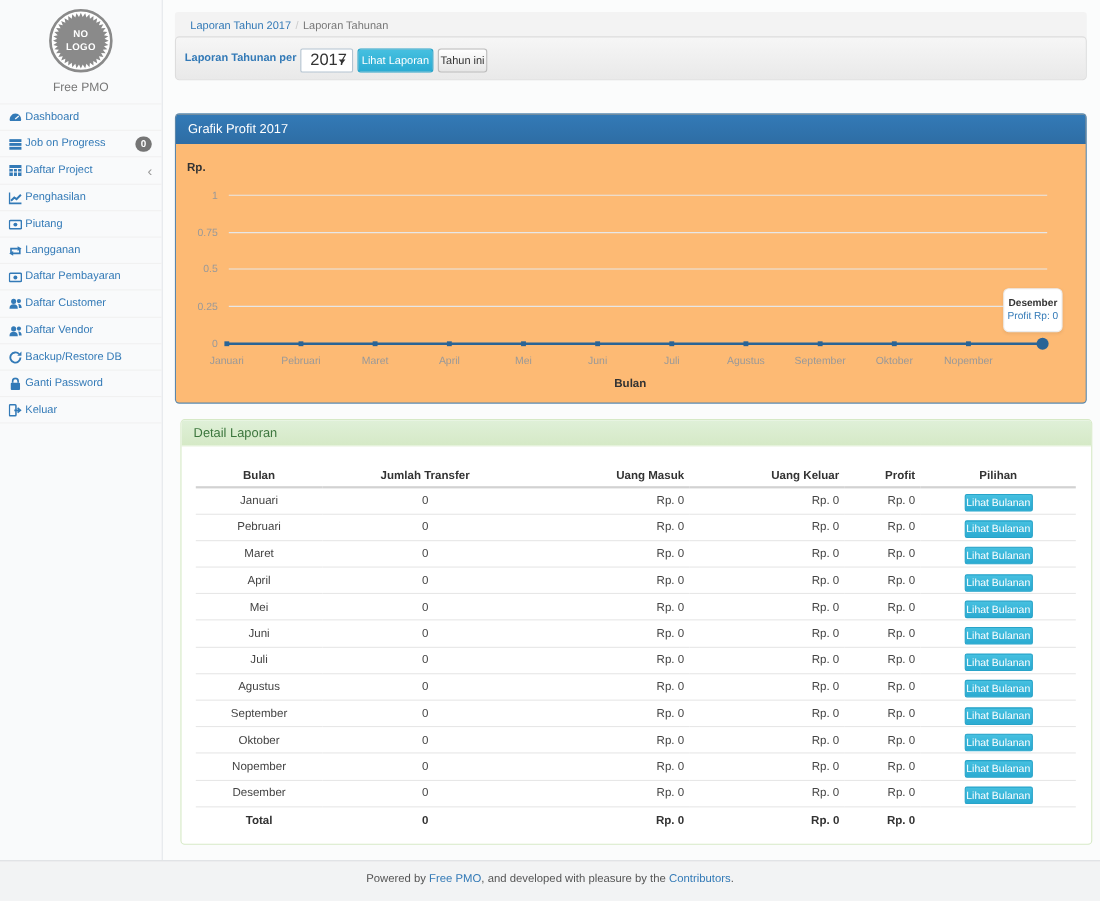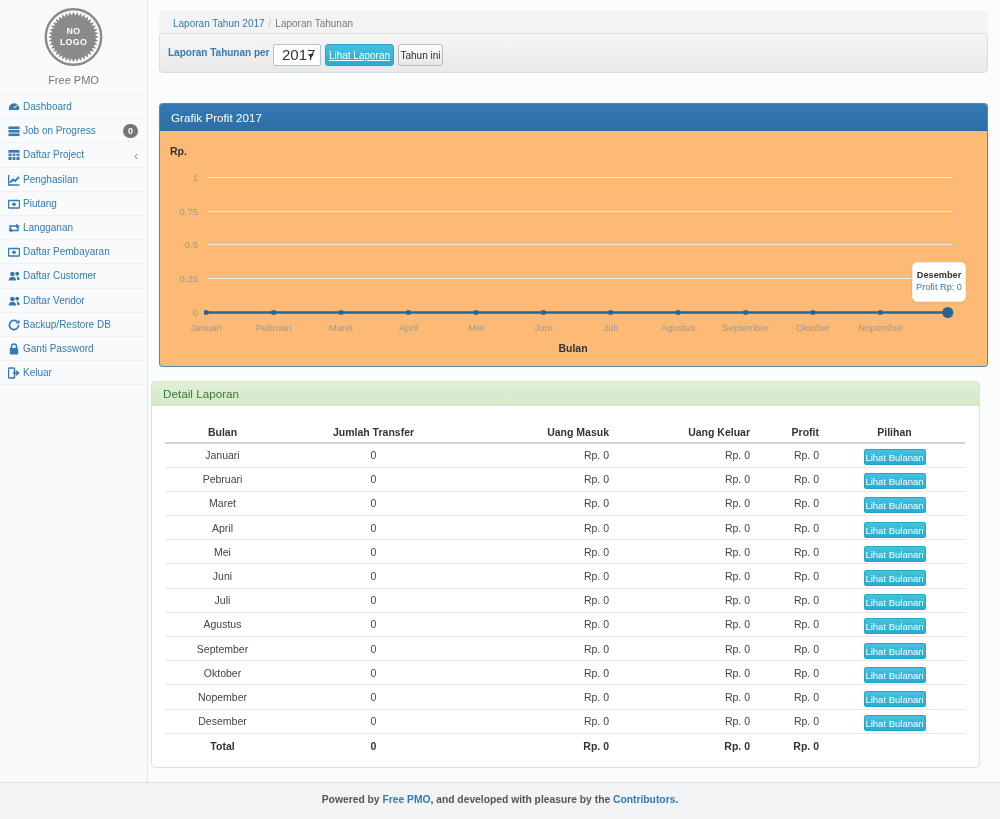--- a/index.html
+++ b/index.html
@@ -32,32 +32,32 @@
 .btn-def { background:linear-gradient(#ffffff,#e6e6e6); border:1px solid #bbb; color:#333; }
 
 
 #chartp { left:159px; top:103px; width:829px; height:264px; border:1px solid rgba(51,122,183,0.8); border-radius:4px; background:#fdba74; }
 #chartp .head { height:27px; background:linear-gradient(#337ab7,#2e6da4); border-radius:3px 3px 0 0; color:#fff; font-size:11.7px; line-height:27px; padding-left:11px; }
 #tooltip { left:912px; top:262px; width:54px; height:40px; background:#fff; border:1px solid #ececec; border-radius:5px; box-shadow:0 1px 3px rgba(0,0,0,0.07); text-align:center; font-size:9.2px; padding-top:7px; }
 #tooltip .t1 { font-weight:bold; color:#333; }
 #tooltip .t2 { color:#337ab7; margin-top:2px; }
 
 
-#detailp { left:151px; top:381px; width:829px; height:387px; border:1px solid #d6e9c6; border-radius:4px; background:#fff; }
+#detailp { left:164px; top:381px; width:829px; height:387px; border:1px solid #d6e9c6; border-radius:4px; background:#fff; }
 #detailp .head { height:24px; background:linear-gradient(#dff0d8,#d5e9c6); border-bottom:1px solid #d6e9c6; border-radius:3px 3px 0 0; color:#3c763d; font-size:11.7px; line-height:24px; padding-left:11px; }
 table.det { position:absolute; left:13px; top:40px; width:800px; border-collapse:collapse; font-size:10.5px; color:#444; }
 table.det th { font-weight:bold; color:#333; height:21px; border-bottom:2px solid #d2d2d2; }
 table.det td { height:24.2px; border-bottom:1px solid #e7e7e7; }
 table.det .c { text-align:center; }
 table.det .r { text-align:right; padding-right:5px; }
 table.det tr.total td { font-weight:bold; color:#333; border-bottom:none; }
 .btnxs { display:inline-block; position:relative; top:2px; width:62px; height:16px; background:linear-gradient(#46c0e0,#2aabd2); border:1px solid #28a4c9; border-radius:2px; color:#fff; font-size:9.5px; line-height:15px; text-align:center; }
 
 
-#footer { left:0; top:782px; width:1000px; height:37px; background:#f2f3f4; border-top:1px solid #dcdfe1; text-align:center; font-size:10.3px; color:#555; padding-top:11px;font-weight:bold; }
+#footer { left:0; top:782px; width:1000px; height:37px; background:#f2f3f4; border-top:1px solid #dcdfe1; text-align:center; font-size:10.3px; color:#555; padding-top:11px; }
 #footer a { color:#337ab7; text-decoration:none; }
 </style>
 </head>
 <body>
 
 <div id="sidebar" class="abs">
   <div id="logoWrap">
     <svg width="147" height="70" viewBox="0 0 147 70">
       <circle cx="73.5" cy="37" r="27.7" fill="#ffffff" stroke="#8a8a8a" stroke-width="2.4"></circle>
       <path id="star" fill="#8a8a8a" d="M73.50,11.70L75.19,15.47L77.46,12.01L78.54,16.00L81.32,12.94L81.77,17.04L84.99,14.46L84.79,18.58L88.37,16.53L87.53,20.58L91.39,19.11L89.92,22.97L93.97,22.13L91.92,25.71L96.04,25.51L93.46,28.73L97.56,29.18L94.50,31.96L98.49,33.04L95.03,35.31L98.80,37.00L95.03,38.69L98.49,40.96L94.50,42.04L97.56,44.82L93.46,45.27L96.04,48.49L91.92,48.29L93.97,51.87L89.92,51.03L91.39,54.89L87.53,53.42L88.37,57.47L84.79,55.42L84.99,59.54L81.77,56.96L81.32,61.06L78.54,58.00L77.46,61.99L75.19,58.53L73.50,62.30L71.81,58.53L69.54,61.99L68.46,58.00L65.68,61.06L65.23,56.96L62.01,59.54L62.21,55.42L58.63,57.47L59.47,53.42L55.61,54.89L57.08,51.03L53.03,51.87L55.08,48.29L50.96,48.49L53.54,45.27L49.44,44.82L52.50,42.04L48.51,40.96L51.97,38.69L48.20,37.00L51.97,35.31L48.51,33.04L52.50,31.96L49.44,29.18L53.54,28.73L50.96,25.51L55.08,25.71L53.03,22.13L57.08,22.97L55.61,19.11L59.47,20.58L58.63,16.53L62.21,18.58L62.01,14.46L65.23,17.04L65.68,12.94L68.46,16.00L69.54,12.01L71.81,15.47Z"></path>
@@ -165,21 +165,21 @@
         <span class="tx">Keluar</span>
       </li>
     </ul>
 </div>
 
 <div id="crumb" class="abs"><a>Laporan Tahun 2017</a><span class="sep">/</span><span>Laporan Tahunan</span></div>
 
 <div id="filter" class="abs">
   <span class="lbl">Laporan Tahunan per</span>
   <span class="sel">2017<span class="car"></span></span>
-  <span class="btn btn-info" style="left:165px; width:69px;text-decoration:underline;">Lihat Laporan</span>
+  <span class="btn btn-info" style="left:165px; width:69px;">Lihat Laporan</span>
   <span class="btn btn-def" style="left:238px; width:45px;">Tahun ini</span>
 </div>
 
 <div id="chartp" class="abs">
   <div class="head">Grafik Profit 2017</div>
   <svg id="chart" width="827" height="235" viewBox="0 0 827 235">
       <line x1="48" y1="46.5" x2="792" y2="46.5" stroke="#e7e7e7" stroke-width="1"></line>
       <text x="38" y="49.5" text-anchor="end" font-size="9.5" fill="#999">1</text>
       <line x1="48" y1="80.5" x2="792" y2="80.5" stroke="#e7e7e7" stroke-width="1"></line>
       <text x="38" y="83.5" text-anchor="end" font-size="9.5" fill="#999">0.75</text>

